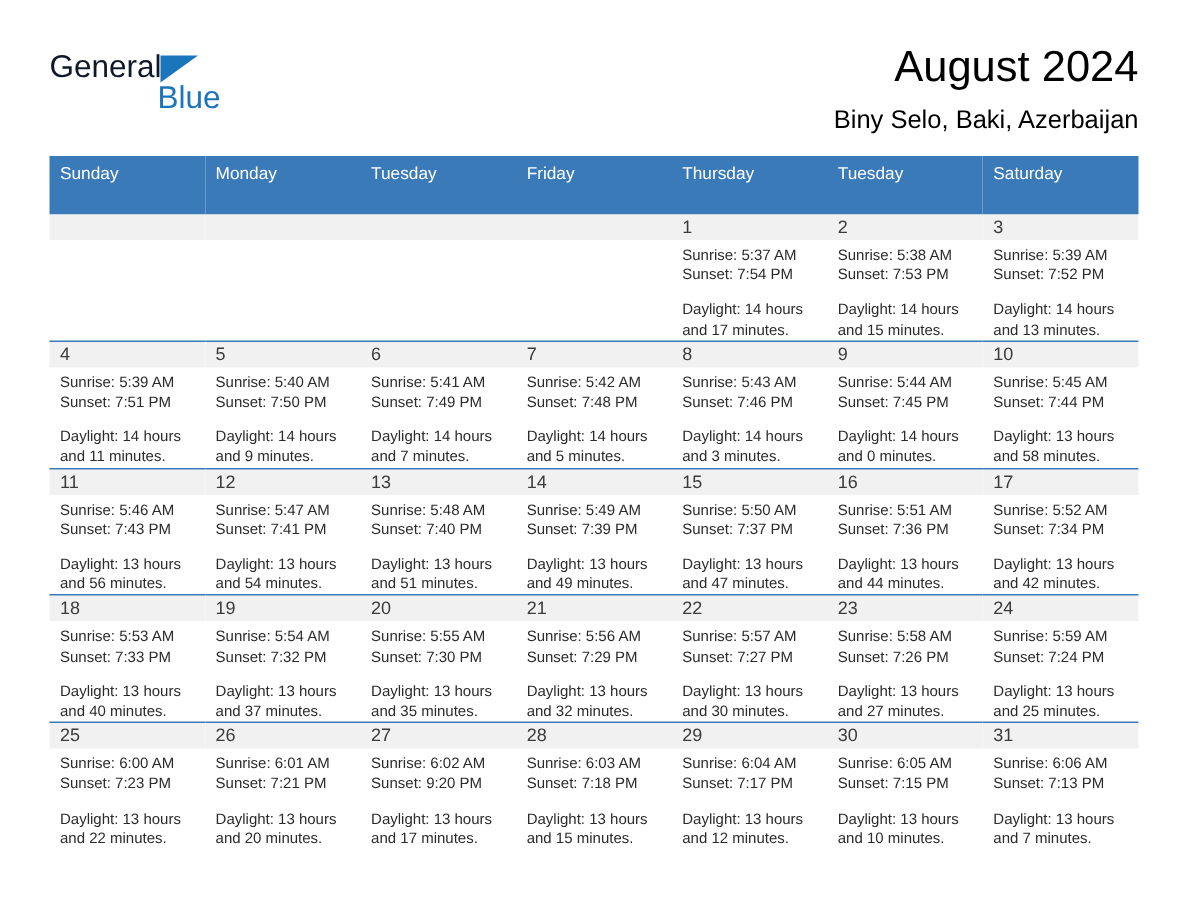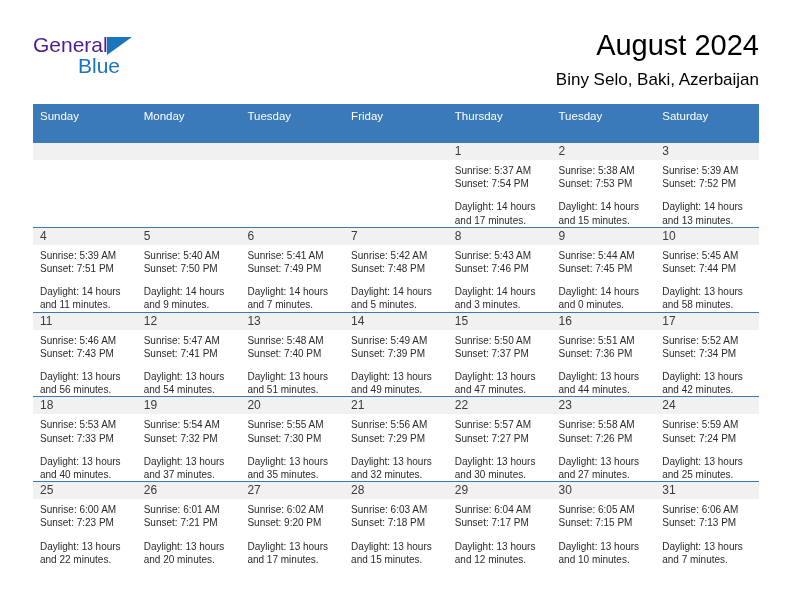--- a/index.html
+++ b/index.html
@@ -35,36 +35,36 @@
     left: 0;
     top: 6px;
     width: 180px;
     height: 50px;
   }
   .logo-general {
     position: absolute;
     left: 0;
     top: 0;
     font-size: 21px;
-    color: #4c1d95;
+    color: #0f172a;
     letter-spacing: 0px;
     line-height: 22px;
   }
   .logo-triangle {
     position: absolute;
     left: 74px;
     top: 3px;
     width: 0;
     height: 0;
     border-left: 25px solid #1b75bb;
     border-bottom: 18px solid transparent;
   }
   .logo-blue {
     position: absolute;
-    left: 45px;
+    left: 72px;
     top: 21px;
     font-size: 21px;
     color: #1b75bb;
     line-height: 22px;
   }
   .title-block {
     position: absolute;
     right: 0;
     top: 0;
     text-align: right;

